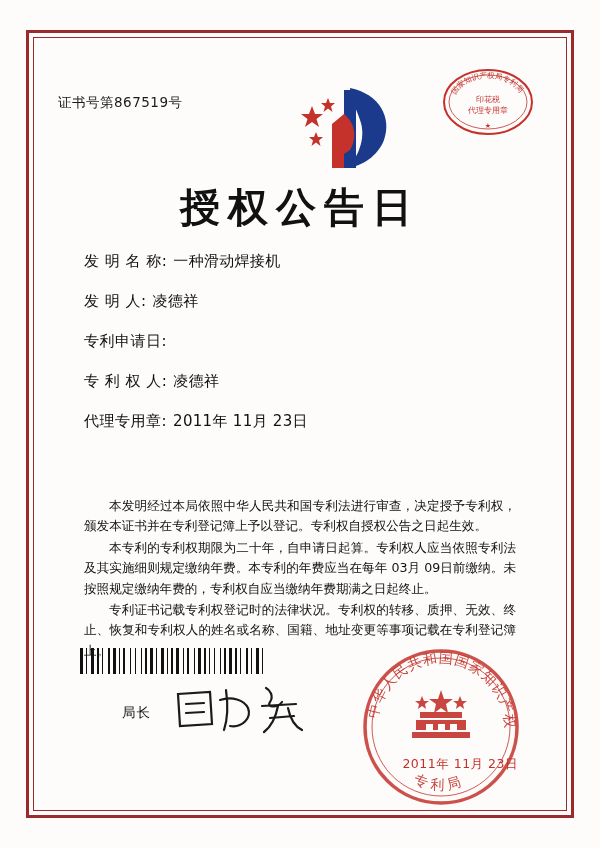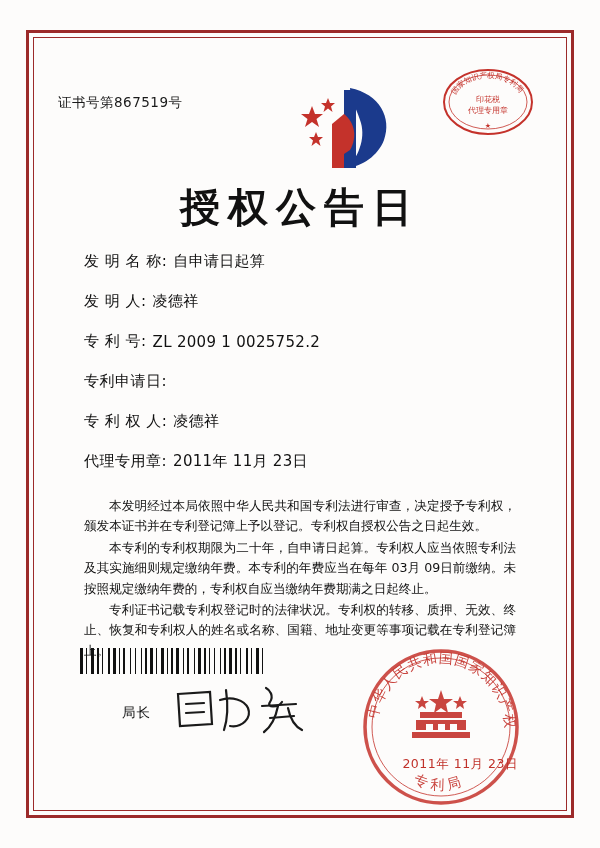--- a/index.html
+++ b/index.html
@@ -243,29 +243,25 @@
         <text x="48" y="47" font-size="8" fill="#c4322b" text-anchor="middle" font-family="DejaVu Sans, sans-serif">代理专用章</text>
         <text x="48" y="62" font-size="7" fill="#c4322b" text-anchor="middle" font-family="DejaVu Sans, sans-serif">★</text>
       </svg>
     </div>
 
     <div class="title">授权公告日</div>
 
     <div class="fields">
       <div class="field-row">
         <span class="field-label field-sep">发 明 名 称:</span>
-        <span class="field-value">自申请日起算</span>
+        <span class="field-value">一种滑动焊接机</span>
       </div>
       <div class="field-row">
         <span class="field-label field-sep">发  明  人:</span>
         <span class="field-value">凌德祥</span>
-      </div>
-      <div class="field-row">
-        <span class="field-label field-sep">专  利  号:</span>
-        <span class="field-value">ZL 2009 1 0025752.2</span>
       </div>
       <div class="field-row">
         <span class="field-label field-sep">专利申请日:</span>
       </div>
       <div class="field-row">
         <span class="field-label field-sep">专 利 权 人:</span>
         <span class="field-value">凌德祥</span>
       </div>
       <div class="field-row">
         <span class="field-label field-sep">代理专用章:</span>

